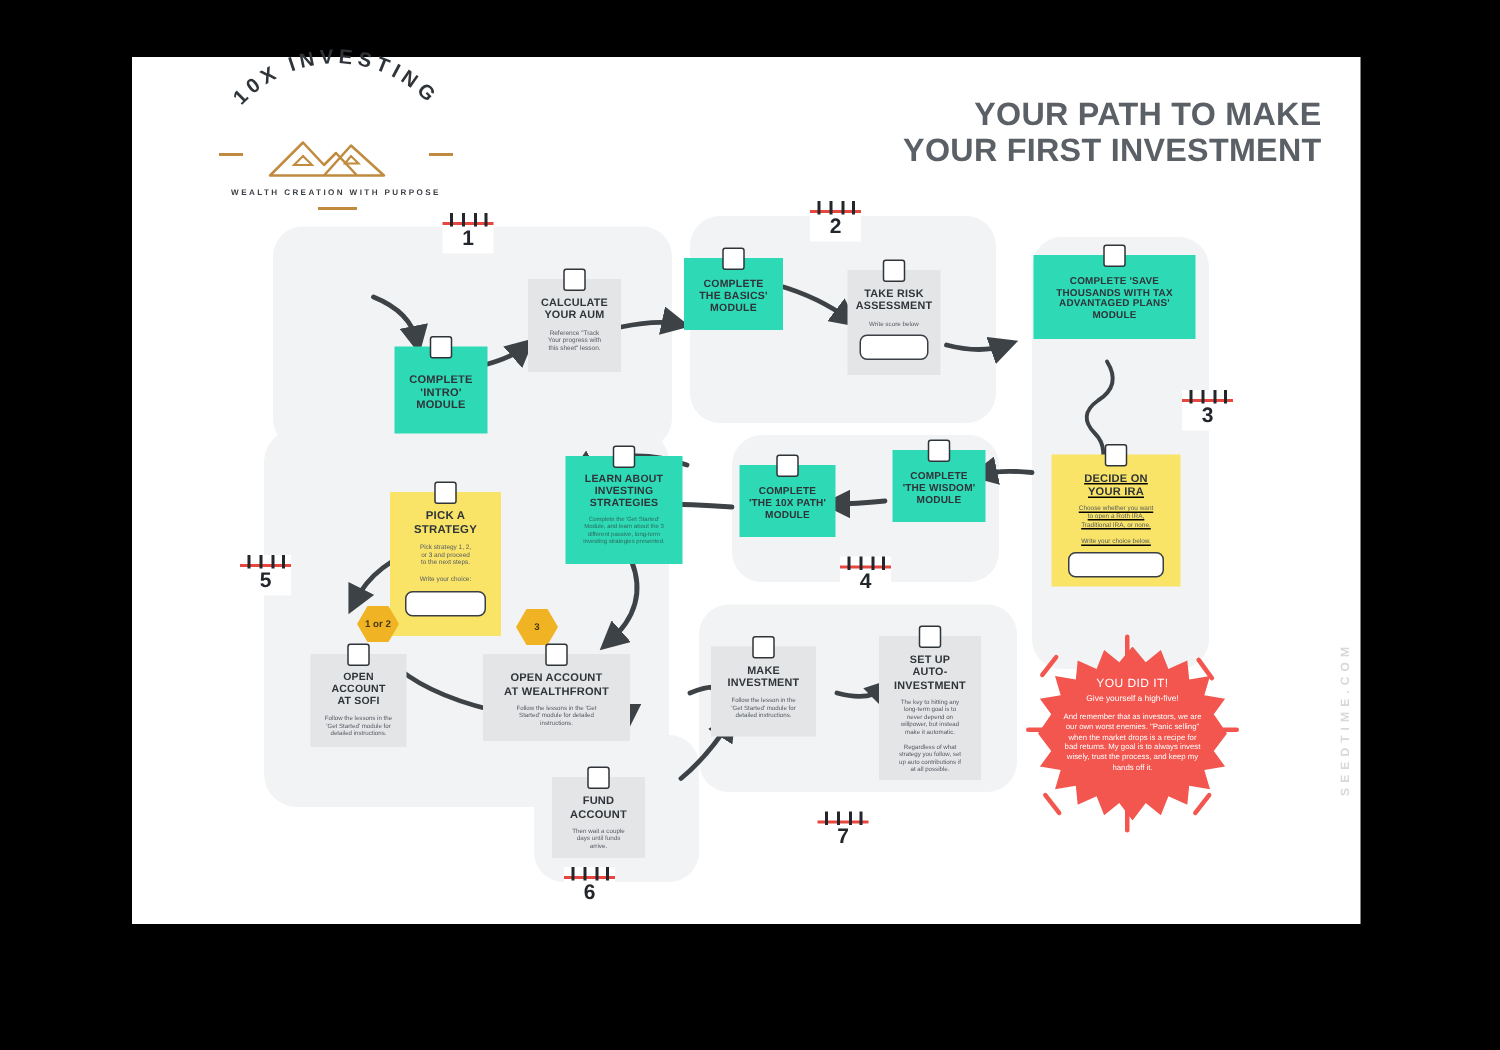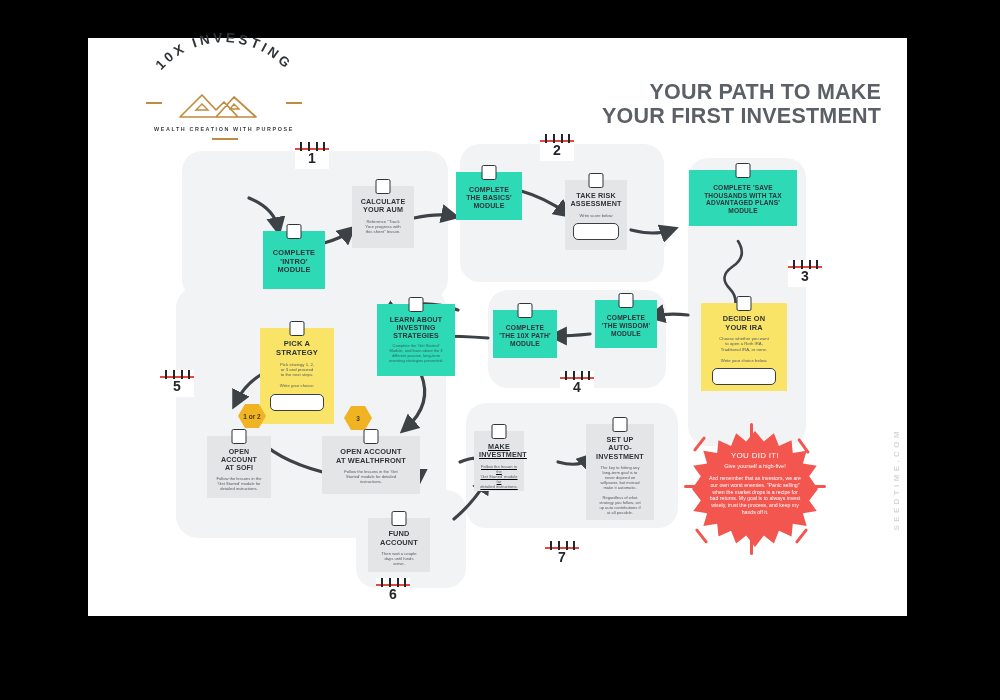--- a/index.html
+++ b/index.html
@@ -7,21 +7,21 @@
   #canvas{position:relative;width:1000px;height:700px;background:#000;}
   #page{position:absolute;left:88px;top:38px;width:819px;height:578px;background:#fff;
         box-shadow:0 6px 26px rgba(0,0,0,.55);}
   
   #logo{position:absolute;left:36px;top:16px;width:200px;height:90px;}
   #logo .arc{position:absolute;left:0;top:0;width:200px;height:56px;}
   #logo .mtn{position:absolute;left:52px;top:36px;width:96px;height:30px;}
   #logo .tagline{position:absolute;left:0;top:72px;width:200px;text-align:center;
        font-size:5.4px;letter-spacing:1.6px;color:#3a3f45;font-weight:700;}
   #logo .dash{position:absolute;left:88px;top:84px;width:26px;height:1.6px;background:#c08b3e;}
-  #title{position:absolute;right:26px;top:42px;text-align:right;color:#5b6066;
+  #title{position:absolute;right:26px;top:26px;text-align:right;color:#5b6066;
        font-weight:800;font-size:21.5px;line-height:1.12;letter-spacing:.2px;}
   #seedtime{position:absolute;right:6px;top:390px;writing-mode:vertical-rl;transform:rotate(180deg);
        font-size:8px;letter-spacing:3.4px;color:#d8d8d8;font-weight:700;}
   
   .grp{position:absolute;background:#f2f3f4;border-radius:20px;}
   
   .card{position:absolute;box-sizing:border-box;padding:12px 5px 6px;text-align:center;}
   .card.teal{background:#2ed9b6;}
   .card.yellow{background:#f9e468;}
   .card.gray{background:#e4e5e7;}
@@ -203,21 +203,21 @@
       <div class="ttl" style="font-size:7.2px;">TAKE RISK<br>ASSESSMENT</div>
       <div class="sub" style="font-size:4.2px;">Write score below</div>
       <div class="inputbox" style="width:44px;height:15px;"></div>
     </div>
 
     <div class="card teal" style="left:601px;top:132px;width:108px;height:56px;padding-top:14px;">
       <div class="chk"></div>
       <div class="ttl" style="font-size:6.6px;">COMPLETE 'SAVE<br>THOUSANDS WITH TAX<br>ADVANTAGED PLANS'<br>MODULE</div>
     </div>
 
-    <div class="card yellow" style="left:613px;top:265px;width:86px;height:88px;">
+    <div class="card yellow" style="left:613px;top:265px;width:86px;height:88px;text-decoration:underline;">
       <div class="chk"></div>
       <div class="ttl" style="font-size:7.4px;">DECIDE ON<br>YOUR IRA</div>
       <div class="sub" style="font-size:4.3px;">Choose whether you want<br>to open a Roth IRA,<br>Traditional IRA, or none.</div>
       <div class="sub" style="font-size:4.3px;margin-top:6px;">Write your choice below.</div>
       <div class="inputbox" style="width:62px;height:15px;"></div>
     </div>
 
     <div class="card teal" style="left:507px;top:262px;width:62px;height:48px;padding-top:14px;">
       <div class="chk"></div>
       <div class="ttl" style="font-size:6.7px;">COMPLETE<br>'THE WISDOM'<br>MODULE</div>
@@ -256,21 +256,21 @@
       <div class="ttl" style="font-size:7.4px;">OPEN ACCOUNT<br>AT WEALTHFRONT</div>
       <div class="sub" style="font-size:4.1px;">Follow the lessons in the 'Get<br>Started' module for detailed<br>instructions.</div>
     </div>
 
     <div class="card gray" style="left:280px;top:480px;width:62px;height:54px;">
       <div class="chk"></div>
       <div class="ttl" style="font-size:7.4px;">FUND<br>ACCOUNT</div>
       <div class="sub" style="font-size:4.2px;">Then wait a couple<br>days until funds<br>arrive.</div>
     </div>
 
-    <div class="card gray" style="left:386px;top:393px;width:50px;height:60px;text-decoration:underline;">
+    <div class="card gray" style="left:386px;top:393px;width:70px;height:60px;">
       <div class="chk"></div>
       <div class="ttl" style="font-size:7.2px;">MAKE<br>INVESTMENT</div>
       <div class="sub" style="font-size:4.1px;">Follow the lesson in the<br>'Get Started' module for<br>detailed instructions.</div>
     </div>
 
     <div class="card gray" style="left:498px;top:386px;width:68px;height:96px;">
       <div class="chk"></div>
       <div class="ttl" style="font-size:7.2px;">SET UP<br>AUTO-<br>INVESTMENT</div>
       <div class="sub" style="font-size:4.1px;">The key to hitting any<br>long-term goal is to<br>never depend on<br>willpower, but instead<br>make it automatic.</div>
       <div class="sub" style="font-size:4.1px;margin-top:5px;">Regardless of what<br>strategy you follow, set<br>up auto contributions if<br>at all possible.</div>

